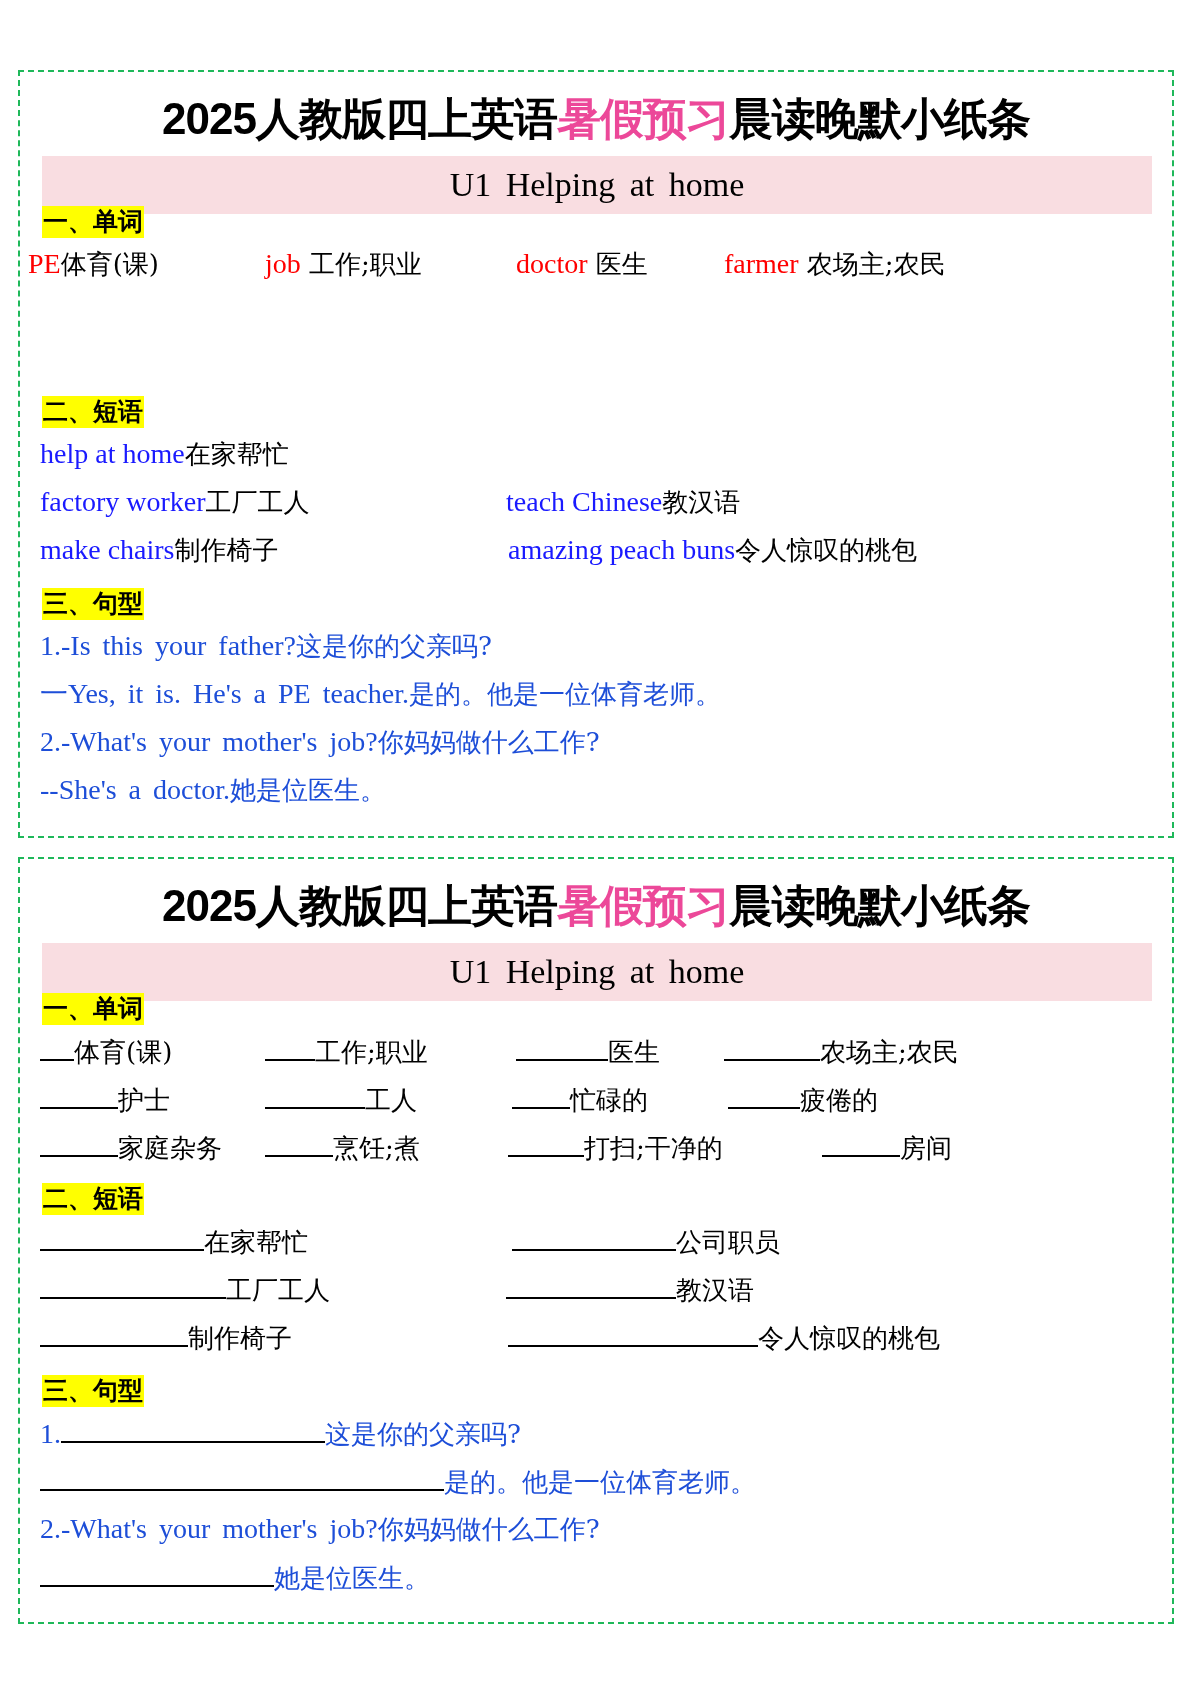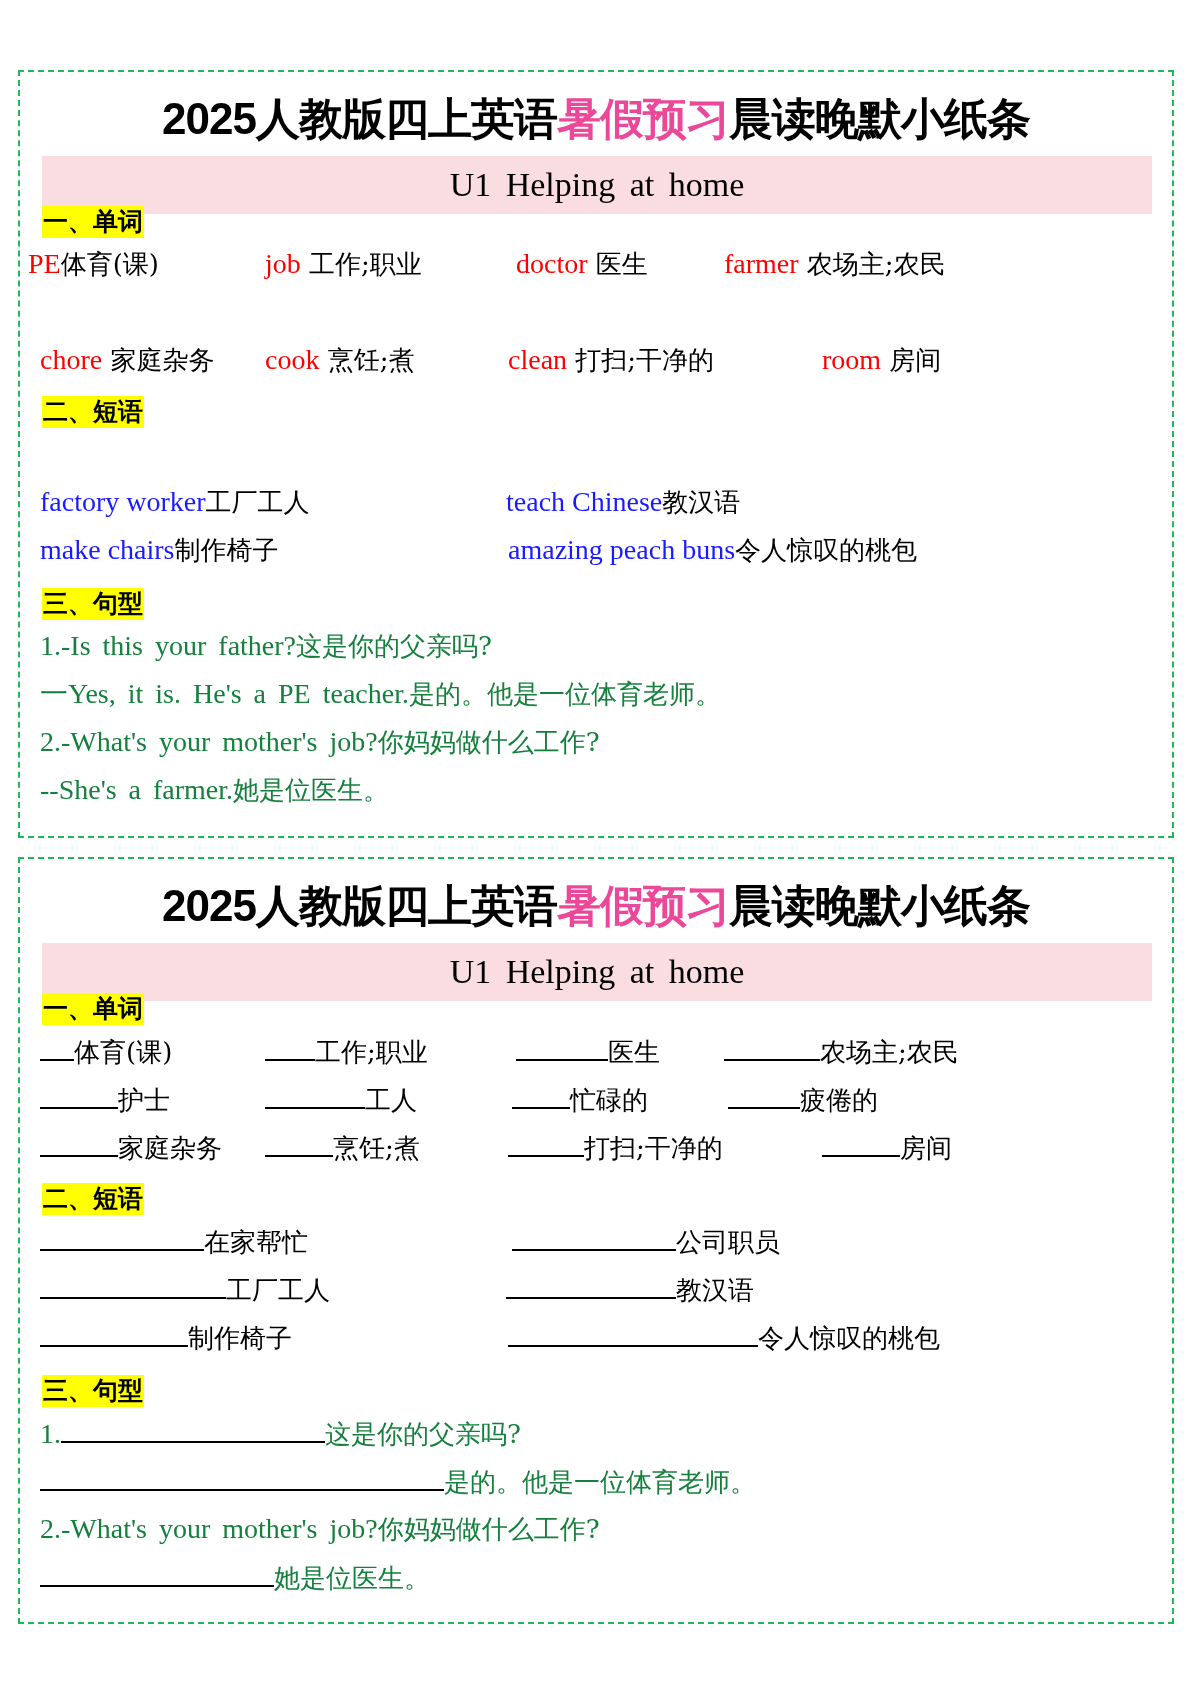--- a/index.html
+++ b/index.html
@@ -30,62 +30,57 @@
   .cell {
     position: absolute; top: 0; white-space: nowrap;
     font-family: "Liberation Serif", serif; font-size: 28px; line-height: 40px; color: #000;
   }
   .cell .en-red { color: #ff0000; }
   .cell .en-blue { color: #1a1aff; }
   .cell .cn { font-family: "DejaVu Serif", serif; font-size: 26px; }
   .blank { display: inline-block; border-bottom: 2px solid #000; height: 28px; vertical-align: baseline; }
   .sent {
     position: absolute; left: 22px; white-space: nowrap;
-    font-family: "Liberation Serif", serif; font-size: 28px; line-height: 40px; color: #15803d; word-spacing: 5px;
+    font-family: "Liberation Serif", serif; font-size: 28px; line-height: 40px; color: #1d4ed8; word-spacing: 5px;
   }
   .sent .cn { font-family: "DejaVu Serif", serif; font-size: 26px; word-spacing: 0; }
 </style>
 </head>
 <body>
 
 <div class="card c1">
   <div class="title"><span>2025人教版四上英语</span><span class="red">暑假预习</span><span>晨读晚默小纸条</span></div>
   <div class="unit">U1 Helping at home</div>
 
   <div class="sec" style="top:134px">一、单词</div>
   <div class="row" style="top:172px">
     <div class="cell" style="left:8px"><span class="en-red">PE</span><span class="cn">体育(课)</span></div>
     <div class="cell" style="left:245px"><span class="en-red">job</span><span class="cn"> 工作;职业</span></div>
     <div class="cell" style="left:496px"><span class="en-red">doctor</span><span class="cn"> 医生</span></div>
     <div class="cell" style="left:704px"><span class="en-red">farmer</span><span class="cn"> 农场主;农民</span></div>
   </div>
-  <div class="row" style="top:268px">
-    <div class="cell" style="left:20px"><span class="en-red">chore</span><span class="cn"> 家庭杂务</span></div>
-    <div class="cell" style="left:245px"><span class="en-red">cook</span><span class="cn"> 烹饪;煮</span></div>
-    <div class="cell" style="left:488px"><span class="en-red">clean</span><span class="cn"> 打扫;干净的</span></div>
-    <div class="cell" style="left:802px"><span class="en-red">room</span><span class="cn"> 房间</span></div>
-  </div>
 
   <div class="sec" style="top:324px">二、短语</div>
   <div class="row" style="top:362px">
+    <div class="cell" style="left:20px"><span class="en-blue">help at home</span><span class="cn">在家帮忙</span></div>
   </div>
   <div class="row" style="top:410px">
     <div class="cell" style="left:20px"><span class="en-blue">factory worker</span><span class="cn">工厂工人</span></div>
     <div class="cell" style="left:486px"><span class="en-blue">teach Chinese</span><span class="cn">教汉语</span></div>
   </div>
   <div class="row" style="top:458px">
     <div class="cell" style="left:488px"><span class="en-blue">amazing peach buns</span><span class="cn">令人惊叹的桃包</span></div>
     <div class="cell" style="left:20px"><span class="en-blue">make chairs</span><span class="cn">制作椅子</span></div>
   </div>
 
   <div class="sec" style="top:516px">三、句型</div>
   <div class="sent" style="top:554px; left:20px"><span>1.-Is this your father?</span><span class="cn">这是你的父亲吗?</span></div>
   <div class="sent" style="top:602px; left:20px"><span>一Yes, it is. He's a PE teacher.</span><span class="cn">是的。他是一位体育老师。</span></div>
   <div class="sent" style="top:650px; left:20px"><span>2.-What's your mother's job?</span><span class="cn">你妈妈做什么工作?</span></div>
-  <div class="sent" style="top:698px; left:20px"><span>--She's a farmer.</span><span class="cn">她是位医生。</span></div>
+  <div class="sent" style="top:698px; left:20px"><span>--She's a doctor.</span><span class="cn">她是位医生。</span></div>
 </div>
 
 <div class="card c2">
   <div class="title"><span>2025人教版四上英语</span><span class="red">暑假预习</span><span>晨读晚默小纸条</span></div>
   <div class="unit">U1 Helping at home</div>
 
   <div class="sec" style="top:134px">一、单词</div>
   <div class="row" style="top:172px">
     <div class="cell" style="left:20px"><span class="blank" style="width:34px"></span><span class="cn">体育(课)</span></div>
     <div class="cell" style="left:245px"><span class="blank" style="width:50px"></span><span class="cn">工作;职业</span></div>

